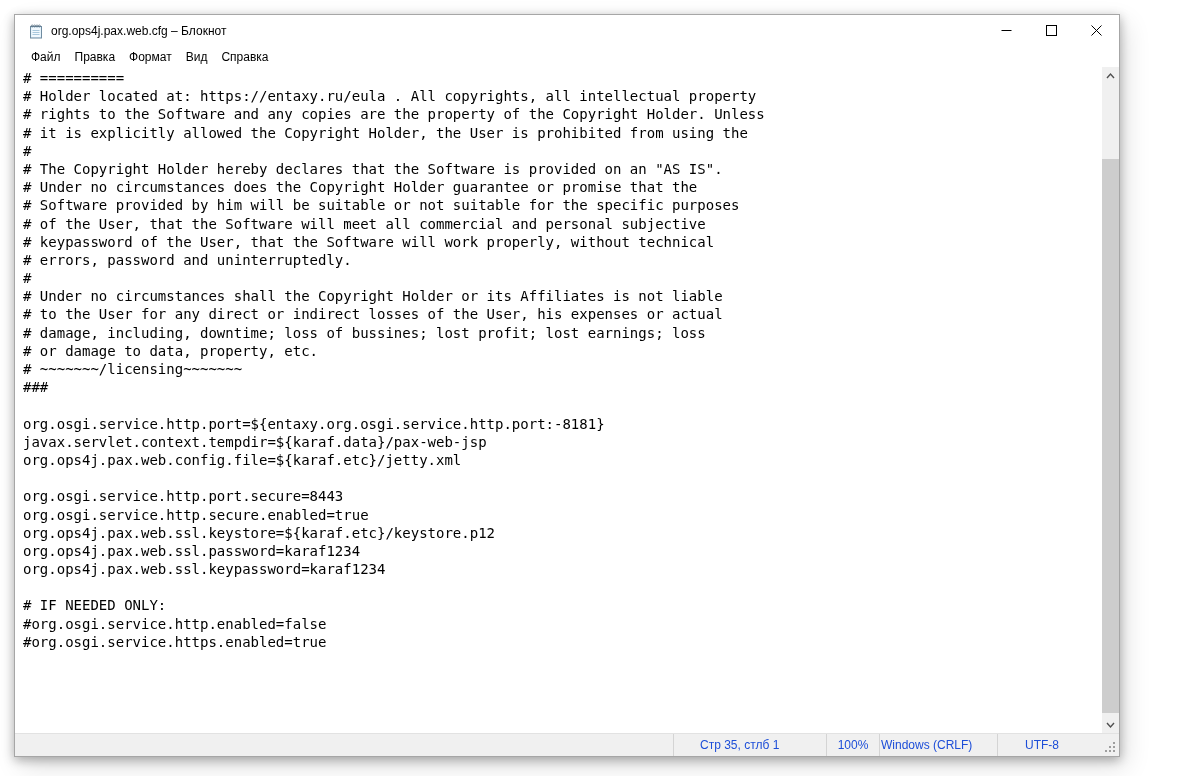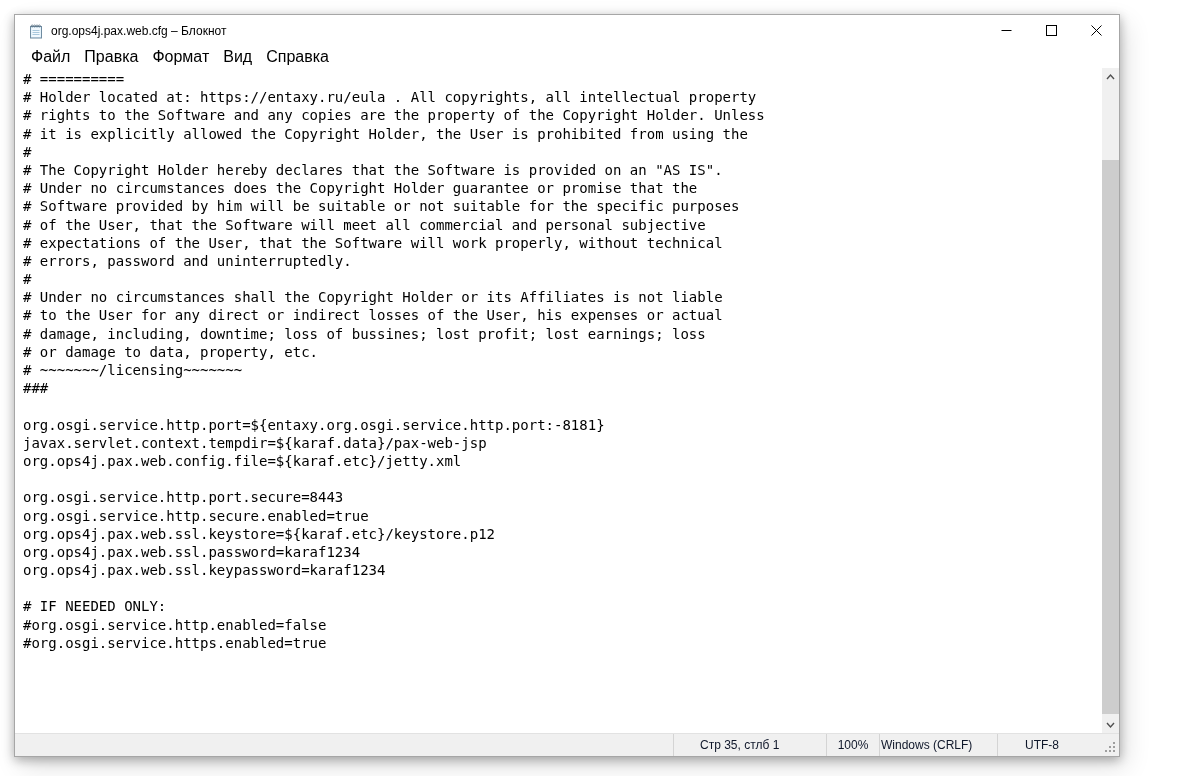--- a/index.html
+++ b/index.html
@@ -12,38 +12,38 @@
     display:flex; flex-direction:column;
   }
   
   .titlebar { flex:0 0 31px; display:flex; align-items:center; background:#ffffff; }
   .titlebar-icon { margin-left:13px; width:16px; height:16px; flex:0 0 16px; }
   .title-text { margin-left:7px; font-size:12px; color:#000; white-space:nowrap; }
   .controls { margin-left:auto; display:flex; height:100%; }
   .ctrl { width:45px; height:100%; display:flex; align-items:center; justify-content:center; }
   
   .menubar { flex:0 0 21px; display:flex; align-items:center; padding-left:9px;
-             font-size:16px; color:#000; background:#ffffff; }
+             font-size:12px; color:#000; background:#ffffff; }
   .menu-item { padding:2px 7px; cursor:default; }
   
   .content { flex:1 1 auto; position:relative; overflow:hidden; background:#ffffff; }
   .editor { position:absolute; left:0; top:0; right:17px; bottom:0;
             padding:2px 0 0 8px;
             font-family:"DejaVu Sans Mono","Liberation Mono",monospace;
             font-size:14px; color:#000; cursor:text; overflow:hidden; }
   .line { height:18.2px; line-height:18.2px; white-space:pre; }
   
   .vscroll { position:absolute; top:0; right:0; width:17px; height:100%; background:#f0f0f0; }
   .scroll-btn { position:absolute; left:0; width:17px; height:17px;
                 display:flex; align-items:center; justify-content:center; }
   .scroll-up { top:0; } .scroll-down { bottom:0; }
   .thumb { position:absolute; left:0; top:92px; width:17px; height:554px; background:#cdcdcd; }
   
   .statusbar { flex:0 0 23px; background:#f0f0f0; border-top:1px solid #e2e2e2;
-               display:flex; align-items:stretch; font-size:12px; color:#0f172a; position:relative; }
+               display:flex; align-items:stretch; font-size:12px; color:#1d4ed8; position:relative; }
   .seg { border-left:1px solid #d4d4d4; display:flex; align-items:center; white-space:nowrap; }
   .seg-filler { flex:1 1 auto; border-left:none; }
   .seg-cursor { width:153px; padding-left:26px; }
   .seg-zoom   { width:53px;  justify-content:center; }
   .seg-eol    { width:118px; padding-left:1px; }
   .seg-enc    { width:122px; padding-left:27px; }
   .grip { position:absolute; right:3px; bottom:3px; width:11px; height:11px; }
   .grip::before { content:""; position:absolute; left:0; top:0; width:2px; height:2px;
     background:transparent;
     box-shadow: 8px 0 0 #9e9e9e, 4px 4px 0 #9e9e9e, 8px 4px 0 #9e9e9e,
@@ -101,21 +101,21 @@
     <div class="editor">
       <div class="line"># ==========</div>
       <div class="line"># Holder located at: https://entaxy.ru/eula . All copyrights, all intellectual property</div>
       <div class="line"># rights to the Software and any copies are the property of the Copyright Holder. Unless</div>
       <div class="line"># it is explicitly allowed the Copyright Holder, the User is prohibited from using the</div>
       <div class="line">#</div>
       <div class="line"># The Copyright Holder hereby declares that the Software is provided on an "AS IS".</div>
       <div class="line"># Under no circumstances does the Copyright Holder guarantee or promise that the</div>
       <div class="line"># Software provided by him will be suitable or not suitable for the specific purposes</div>
       <div class="line"># of the User, that the Software will meet all commercial and personal subjective</div>
-      <div class="line"># expectations of the User, that the Software will work properly, without technical</div>
+      <div class="line"># keypassword of the User, that the Software will work properly, without technical</div>
       <div class="line"># errors, password and uninterruptedly.</div>
       <div class="line">#</div>
       <div class="line"># Under no circumstances shall the Copyright Holder or its Affiliates is not liable</div>
       <div class="line"># to the User for any direct or indirect losses of the User, his expenses or actual</div>
       <div class="line"># damage, including, downtime; loss of bussines; lost profit; lost earnings; loss</div>
       <div class="line"># or damage to data, property, etc.</div>
       <div class="line"># ~~~~~~~/licensing~~~~~~~</div>
       <div class="line">###</div>
       <div class="line"></div>
       <div class="line">org.osgi.service.http.port=${entaxy.org.osgi.service.http.port:-8181}</div>

